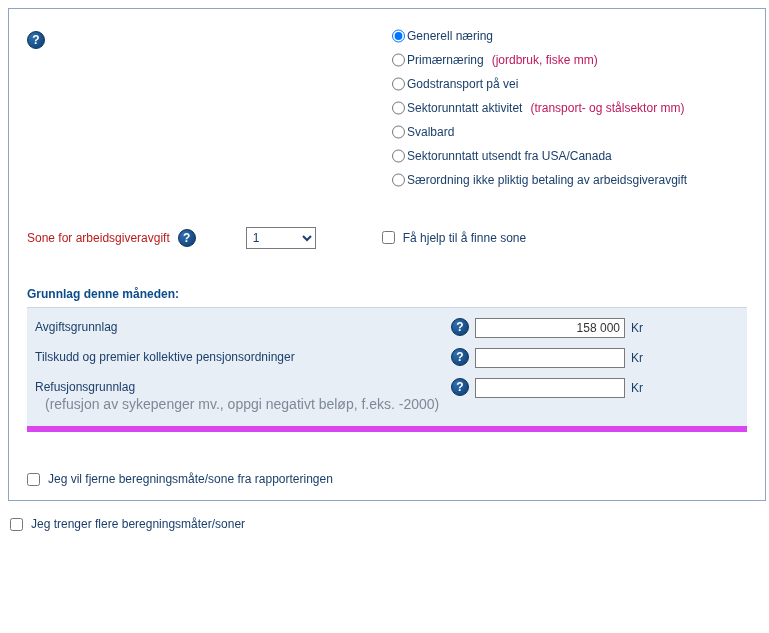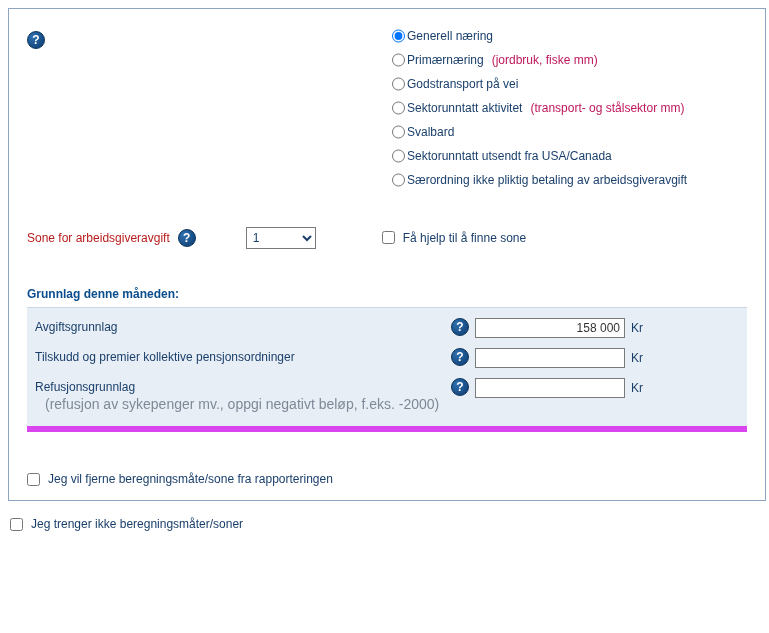--- a/index.html
+++ b/index.html
@@ -265,14 +265,14 @@
 
   <div class="chk-row">
     <input type="checkbox" style="">
     <span>Jeg vil fjerne beregningsmåte/sone fra rapporteringen</span>
   </div>
 
 </div>
 
 <div class="outside-chk">
   <input type="checkbox" style="">
-  <span>Jeg trenger ikke beregningsmåter/soner</span>
+  <span>Jeg trenger flere beregningsmåter/soner</span>
 </div>
 
 </body></html>

